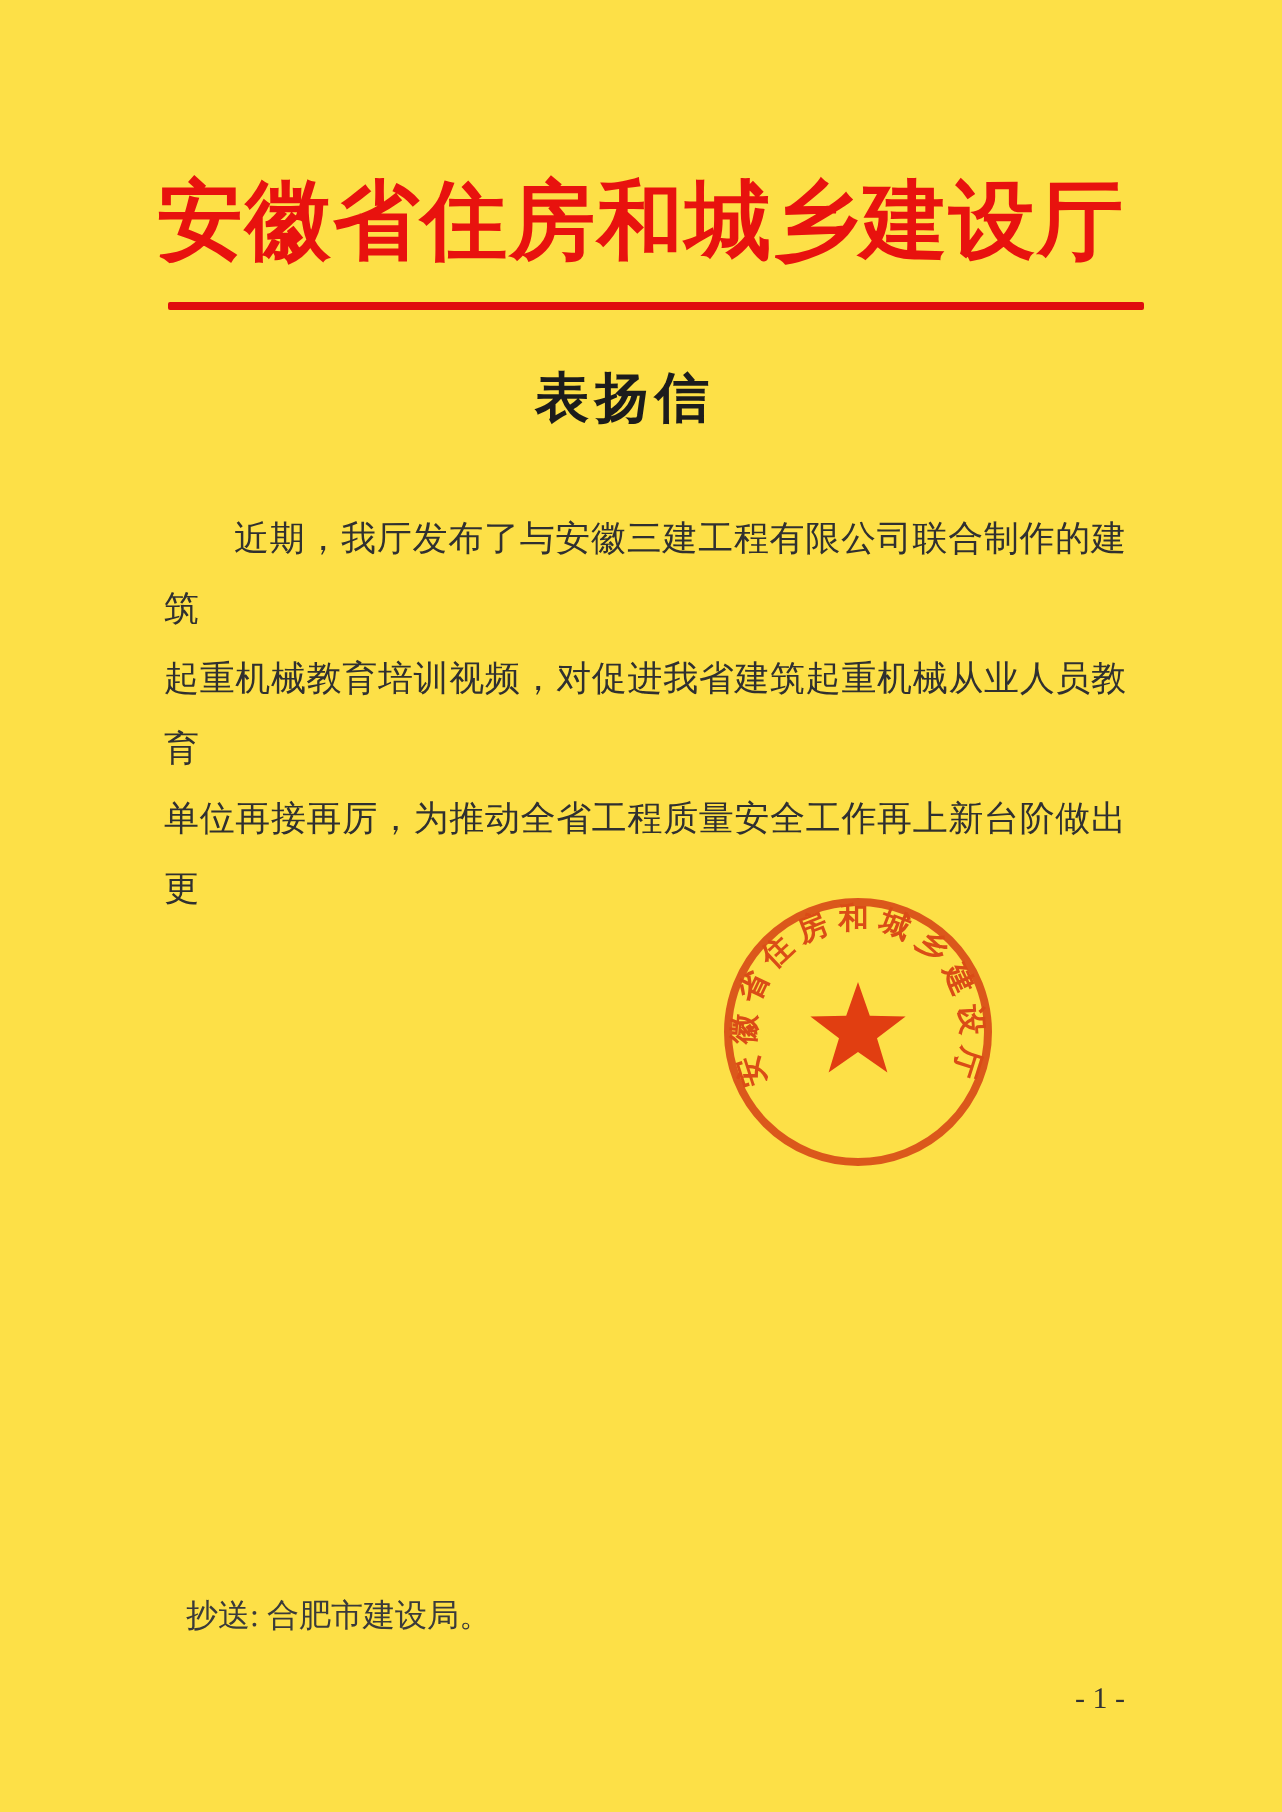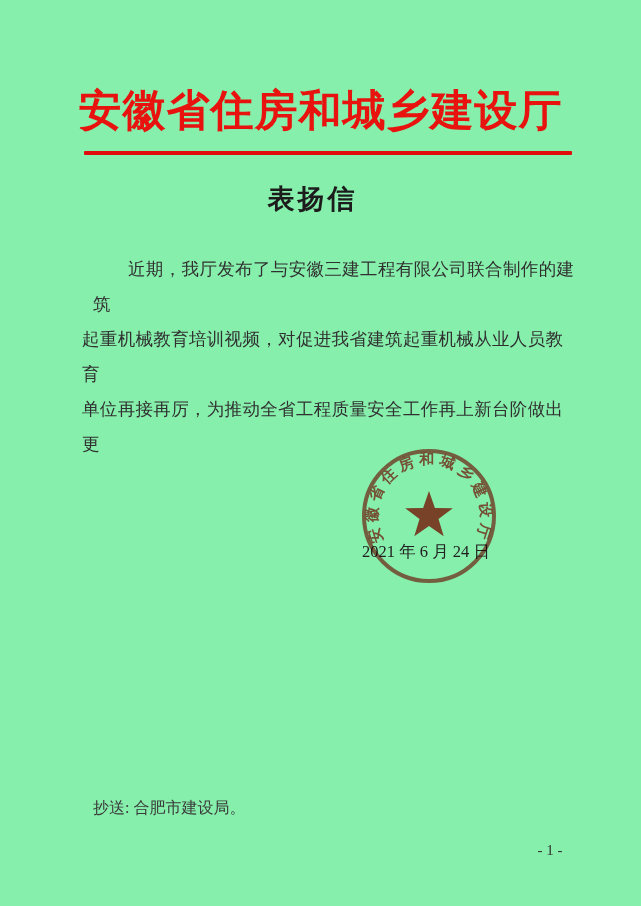--- a/index.html
+++ b/index.html
@@ -4,21 +4,21 @@
 <style>
   html, body {
     margin: 0;
     padding: 0;
     background: #ffffff;
   }
   .page {
     position: relative;
     width: 641px;
     height: 906px;
-    background: #86efac;
+    background: #fde047;
     overflow: hidden;
     font-family: "Liberation Serif", "DejaVu Serif", serif;
     color: #2e2e2e;
   }
   .agency-header {
     position: absolute;
     top: 82px;
     left: 0;
     right: 0;
     text-align: center;
@@ -55,21 +55,21 @@
     width: 481px;
     font-size: 17.5px;
     line-height: 35px;
     color: #303030;
   }
   .body-line { width: 100%; }
   .just {
     text-align: justify;
     text-align-last: justify;
   }
-  .indent { text-indent: 2em; margin-left: 11px; }
+  .indent { text-indent: 2em; }
   .seal-wrap {
     position: absolute;
     left: 357px;
     top: 444px;
     width: 144px;
     height: 144px;
     z-index: 3;
     mix-blend-mode: multiply;
     opacity: 0.92;
   }
@@ -118,21 +118,20 @@
   <div class="header-divider"></div>
 
   <div class="letter-title">表扬信</div>
 
   <div class="body-block">
     <div class="body-line just indent">近期，我厅发布了与安徽三建工程有限公司联合制作的建筑</div>
     <div class="body-line just">起重机械教育培训视频，对促进我省建筑起重机械从业人员教育</div>
     <div class="body-line just">单位再接再厉，为推动全省工程质量安全工作再上新台阶做出更</div>
   </div>
 
-  <div class="date-line">2021 年 6 月 24 日</div>
 
   <div class="seal-wrap">
     <svg width="144" height="144" viewBox="-72 -72 144 144">
       <circle cx="0" cy="0" r="65" fill="none" stroke="#d6453e" stroke-width="4" opacity="0.9"></circle>
       <polygon points="0,-25 5.9,-8.1 23.8,-7.7 9.5,3.1 14.7,20.2 0,10 -14.7,20.2 -9.5,3.1 -23.8,-7.7 -5.9,-8.1" fill="#dd2417" opacity="0.92"></polygon>
       <path id="sealArc" d="M -48,20 A 52,52 0 1 1 48,20" fill="none"></path>
       <text class="seal-text-arc">
         <textPath href="#sealArc" startOffset="50%" text-anchor="middle">安徽省住房和城乡建设厅</textPath>
       </text>
     </svg>

